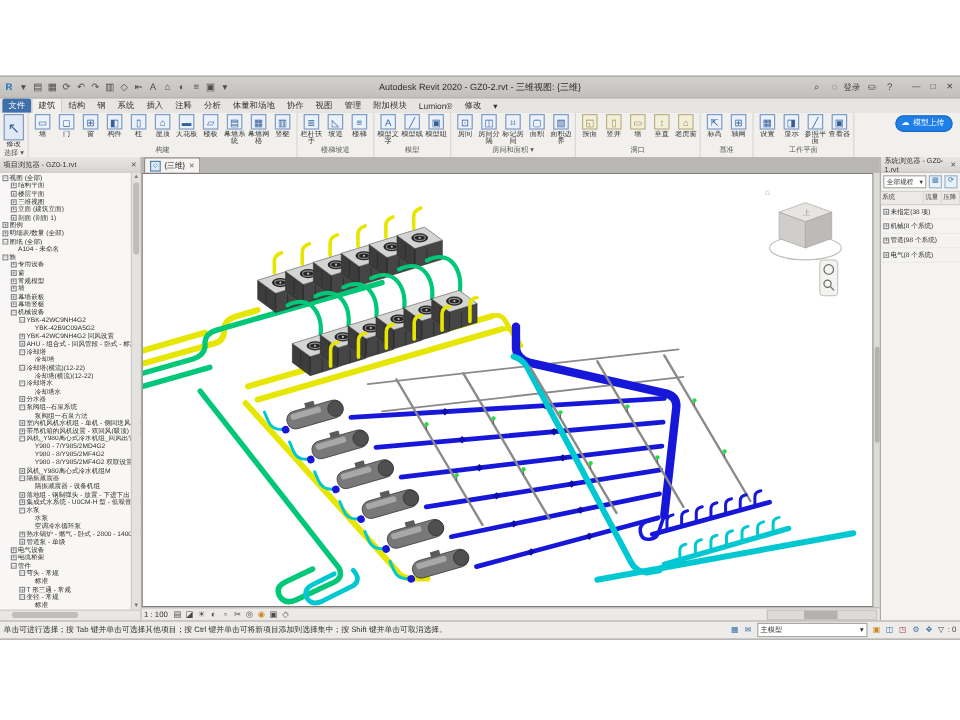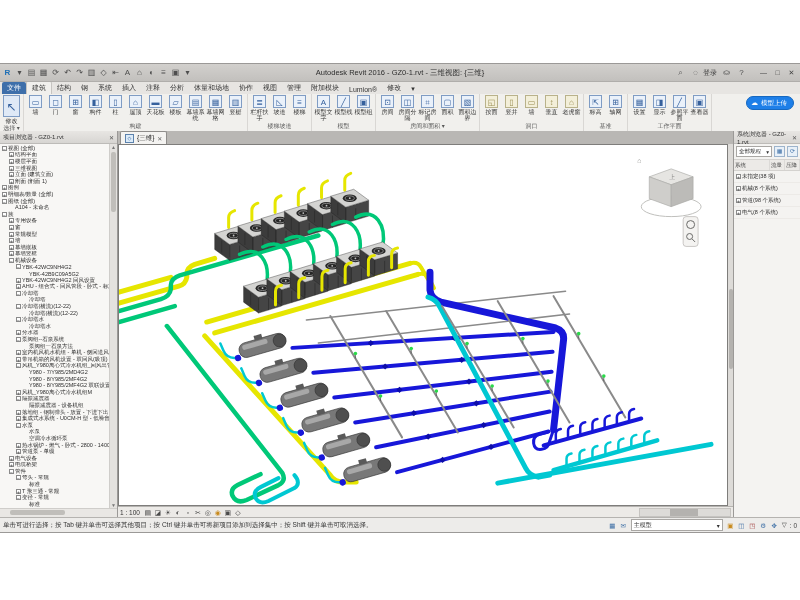--- a/index.html
+++ b/index.html
@@ -128,21 +128,21 @@
           <span class="qicon">▥</span>
           <span class="qicon">◇</span>
           <span class="qicon">⇤</span>
           <span class="qicon">A</span>
           <span class="qicon">⌂</span>
           <span class="qicon">◐</span>
           <span class="qicon">≡</span>
           <span class="qicon">▣</span>
           <span class="qicon">▾</span>
         </div>
-      <div class="title-text">Autodesk Revit 2016 - GZ0-1.rvt - 三维视图: {三维}</div>
+      <div class="title-text">Autodesk Revit 2020 - GZ0-2.rvt - 三维视图: {三维}</div>
       <div class="title-right">
         <span class="qicon">⌕</span>
         <span class="signin">
           <span class="qicon">◌</span>
           <span>登录</span>
         </span>
         <span class="qicon">⛀</span>
         <span class="qicon">?</span>
         <span class="winbtns">
           <span class="winbtn">—</span>

